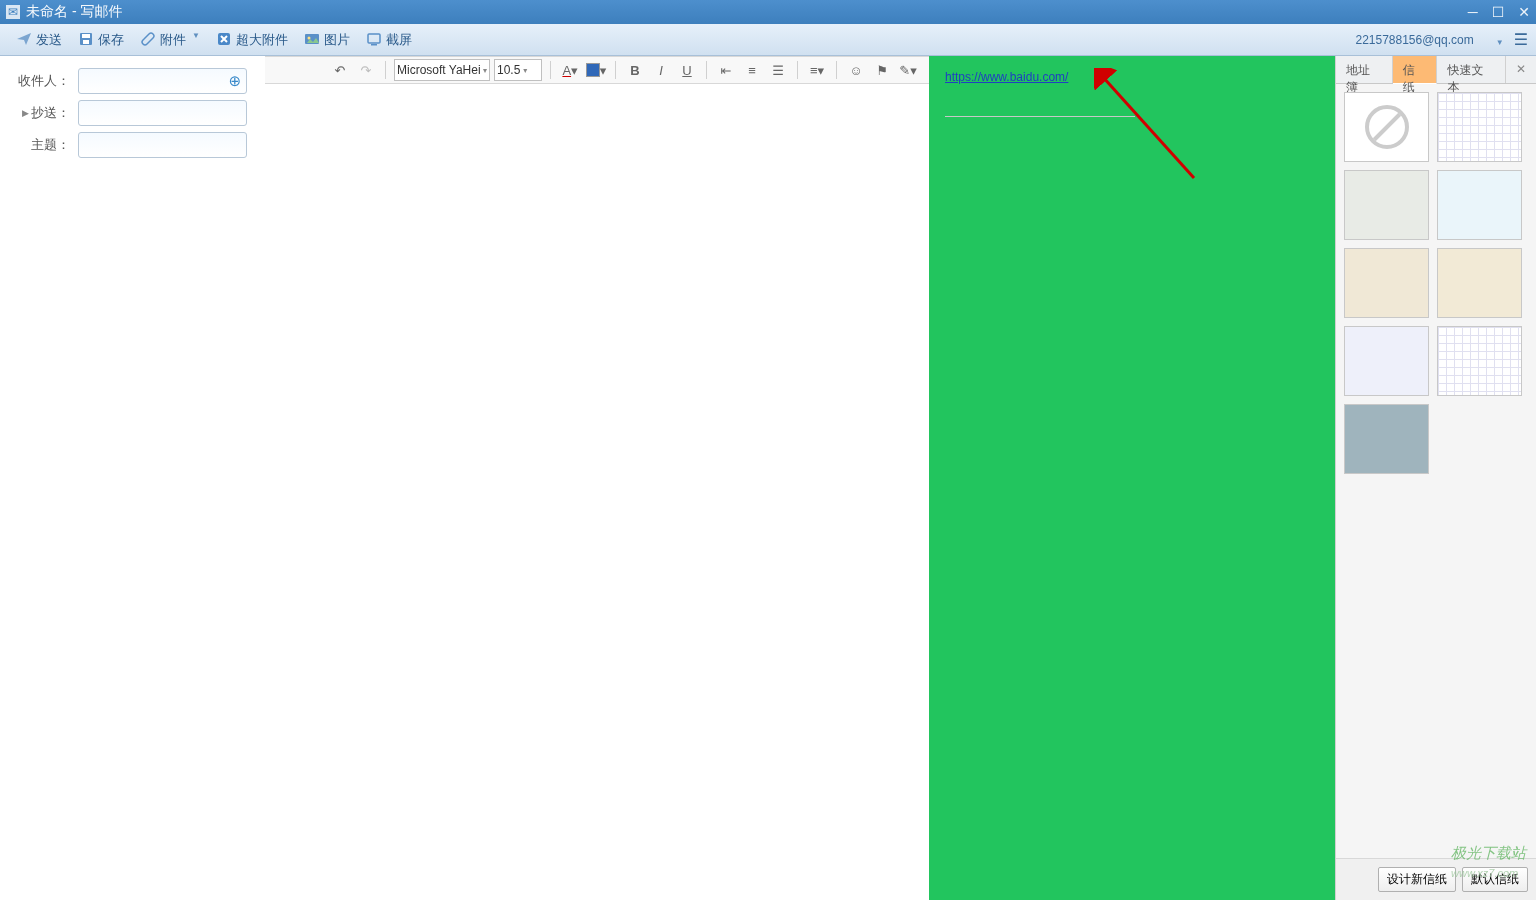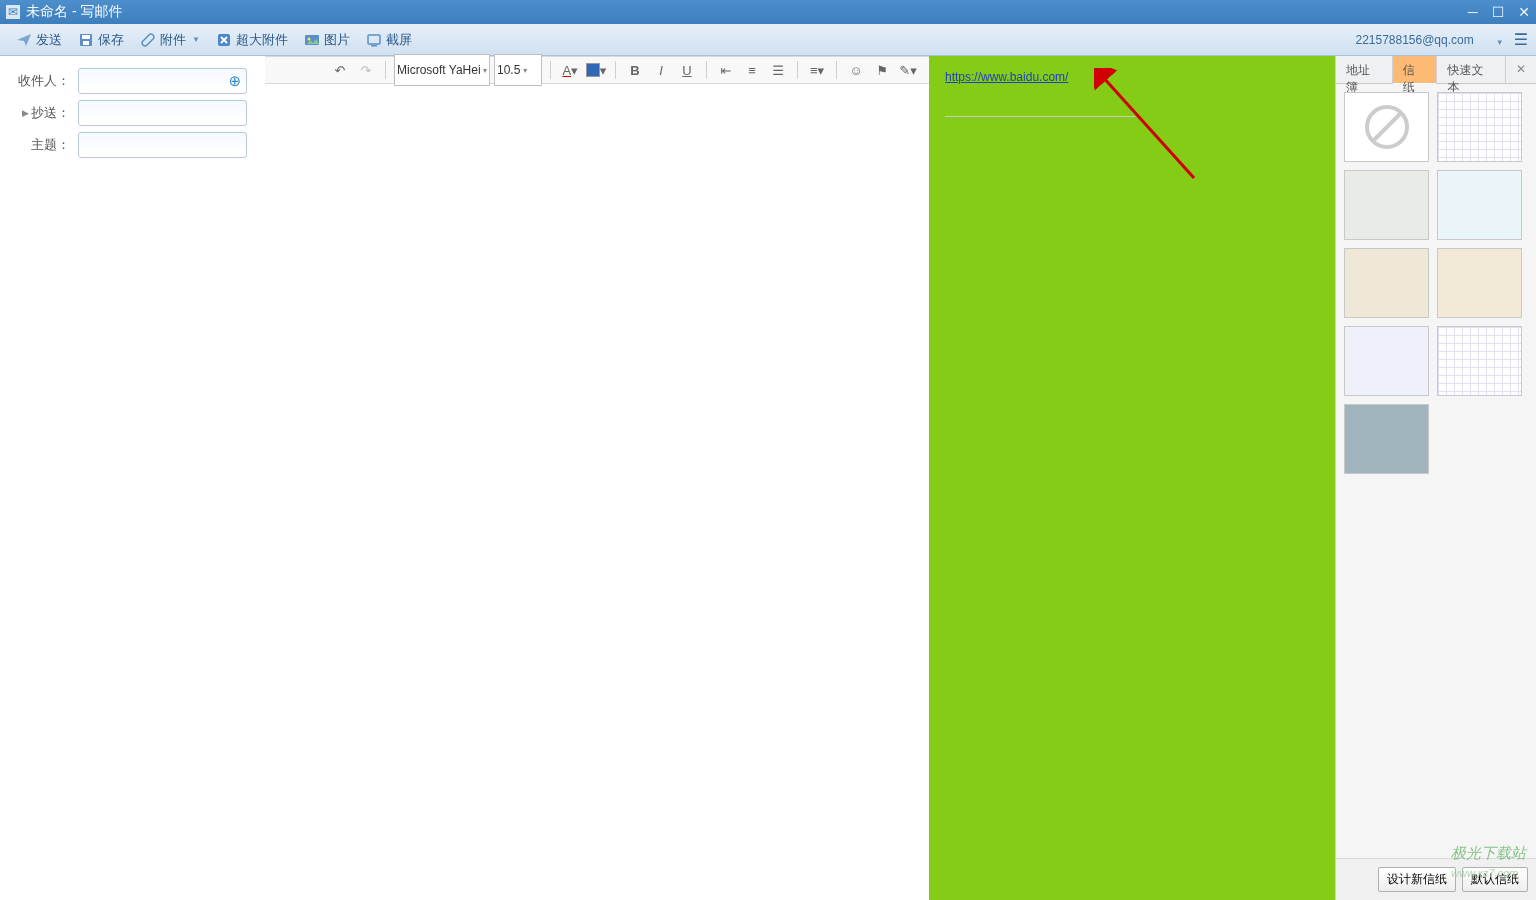--- a/index.html
+++ b/index.html
@@ -7,21 +7,21 @@
 
 
 .titlebar { height: 24px; background: linear-gradient(#4d8fcd, #3d7fbd); color: #fff; display: flex; align-items: center; padding: 0 6px; }
 .titlebar .ticon { width: 14px; height: 14px; background: #fff; opacity: .8; margin-right: 6px; display:flex; align-items:center; justify-content:center; color:#3d7fbd; }
 .titlebar .ttext { font-size: 14px; opacity: .95; }
 .titlebar .winbtns { margin-left: auto; display: flex; gap: 14px; font-size: 14px; opacity: .9; }
 .titlebar .winbtns span { cursor: pointer; }
 
 
 .toolbar { height: 32px; background: linear-gradient(#e6f0fa, #d0e0f0); border-bottom: 1px solid #a8c0d8; display: flex; align-items: center; padding: 0 8px; }
-.tbtn { display: flex; align-items: center; gap: 4px; padding: 2px 8px; cursor: pointer; color: #2a5a8a; font-size: 13px; }
+.tbtn { display: flex; align-items: flex-start; gap: 4px; padding: 2px 8px; cursor: pointer; color: #2a5a8a; font-size: 13px; }
 .ticon2 { width: 16px; height: 16px; display: inline-flex; align-items:center; justify-content:center; }
 .dd { font-size: 8px; margin-left: 2px; color: #6090c0; }
 .toolbar .spacer { flex: 1; }
 .toolbar .account { color: #3a6a9a; font-size: 12px; display:flex; align-items:flex-end; gap:20px; margin-right: 10px; }
 .toolbar .menu-icon { color:#3a6a9a; font-size:16px; cursor:pointer; }
 
 
 .main { display: flex; height: calc(900px - 24px - 32px); }
 .left { flex: 1; display:flex; flex-direction:row; border-right: 1px solid #d0d0d0; }
 .right { width: 200px; background: #f5f5f5; display:flex; flex-direction:column; }
@@ -31,27 +31,27 @@
 .frow { display: flex; align-items: center; margin-bottom: 6px; }
 .flabel { width: 60px; text-align: right; margin-right: 8px; color: #555; font-size: 13px; display:flex; align-items:center; justify-content:flex-end; gap:2px;}
 .finput { flex:1; position:relative; }
 .finput input { width: 100%; height: 26px; border: 1px solid #b8c8d8; border-radius: 3px; padding: 0 6px; font-size: 12px; background: linear-gradient(#f5faff,#ffffff); }
 .finput .add { position: absolute; right: 6px; top: 4px; color: #3a8aca; font-size:15px; cursor:pointer; }
 .exp-tri { font-size:9px; color:#888; }
 
 
 .fmtbar { height: 28px; border-top: 1px solid #d8d8d8; border-bottom: 1px solid #d8d8d8; background: #f8f8f8; display:flex; align-items:center; padding: 0 10px; gap: 4px; }
 .fbtn { min-width: 22px; height: 22px; display:flex; align-items:center; justify-content:center; cursor:pointer; color:#666; font-size:13px; border-radius:2px; }
-.fsel { border:1px solid #c0c0c0; height:32px; font-size:12px; padding: 0 2px; background:#fff; display:flex; align-items:center; cursor:pointer; }
+.fsel { border:1px solid #c0c0c0; height:22px; font-size:12px; padding: 0 2px; background:#fff; display:flex; align-items:center; cursor:pointer; }
 .fsel .dd2 { font-size:8px; margin-left:3px; color:#888; }
 .vsep { width:1px; height:18px; background:#d0d0d0; margin: 0 4px; }
 .colorbox { width:14px; height:14px; display:inline-block; border:1px solid #999; }
 
 
-.editor { flex:1; padding: 14px 16px; overflow:auto; background:#84cc16; position:relative; }
+.editor { flex:1; padding: 14px 16px; overflow:auto; background:#22c55e; position:relative; }
 .editor a { color: #2040c0; text-decoration: underline; }
 .sigline { border-top: 1px solid #c8c8c8; margin: 32px 0 14px 0; width: 190px; }
 .editor .sig1 { font-weight: bold; font-size:13px; margin-top: 12px; }
 .editor .sig2 { font-weight: bold; font-size:13px; margin-top: 16px; }
 
 
 .arrow { position:absolute; left: 165px; top: 12px; pointer-events:none; }
 
 
 .rtabs { height: 28px; display:flex; border-bottom: 1px solid #c8c8c8; background:#eef0f2; }

